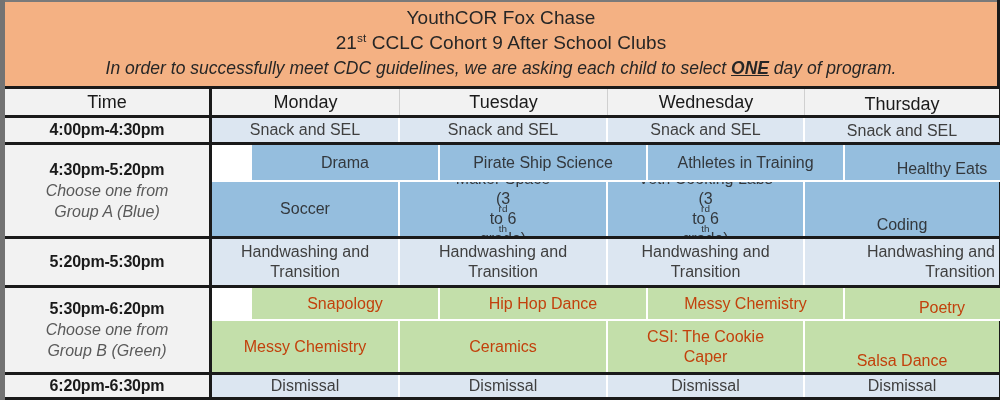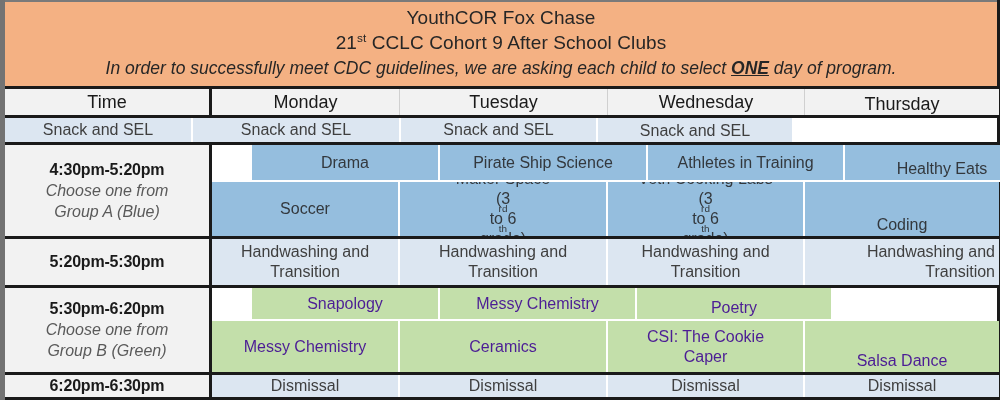--- a/index.html
+++ b/index.html
@@ -148,21 +148,21 @@
   .fill-blue {
     background: #95bede;
     border-right: 2px solid #ffffff;
     border-bottom: 2px solid #ffffff;
     color: #33383d;
   }
   .fill-green {
     background: #c3dfaa;
     border-right: 2px solid #ffffff;
     border-bottom: 2px solid #ffffff;
-    color: #4c1d95;
+    color: #c2410c;
   }
   .sub-row.bottom .fill-blue,
   .sub-row.bottom .fill-green { border-bottom: none; }
   .fill-blue:last-child,
   .fill-green:last-child { border-right: none; }
 
   .two-line { flex-direction: column; }
   .two-line span { display: block; }
 </style>
 </head>
@@ -188,20 +188,23 @@
       </div>
     <div class="cell c-wed">
         <span>Wednesday</span>
       </div>
     <div class="cell c-thu">
         <span>Thursday</span>
       </div>
   </div>
 
   <div class="row row-light row-snack">
+    <div class="cell c-time time-cell">
+      <span class="time-main">4:00pm-4:30pm</span>
+    </div>
     <div class="cell c-mon lt-blue">Snack and SEL</div>
     <div class="cell c-tue lt-blue">Snack and SEL</div>
     <div class="cell c-wed lt-blue">Snack and SEL</div>
     <div class="cell c-thu lt-blue">Snack and SEL</div>
   </div>
 
   <div class="group grp-a">
     <div class="cell c-time time-cell">
       <span class="time-main">4:30pm-5:20pm</span>
       <span class="time-sub">Choose one from</span>
@@ -265,20 +268,21 @@
 
   <div class="group grp-b">
     <div class="cell c-time time-cell">
       <span class="time-main">5:30pm-6:20pm</span>
       <span class="time-sub">Choose one from</span>
       <span class="time-sub">Group B (Green)</span>
     </div>
     <div class="group-body">
       <div class="sub-row top">
         <div class="cell c-mon fill-green">Snapology</div>
+        <div class="cell c-tue fill-green">Hip Hop Dance</div>
         <div class="cell c-wed fill-green">Messy Chemistry</div>
         <div class="cell c-thu fill-green">Poetry</div>
       </div>
       <div class="sub-row bottom">
         <div class="cell c-mon fill-green">Messy Chemistry</div>
         <div class="cell c-tue fill-green">Ceramics</div>
         <div class="cell c-wed fill-green two-line">
           <span>CSI: The Cookie</span>
           <span>Caper</span>
         </div>

